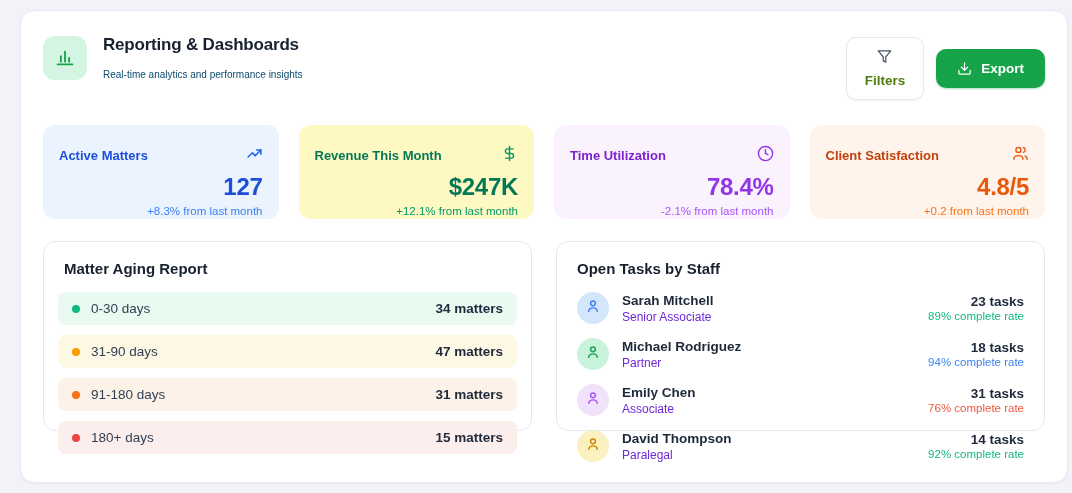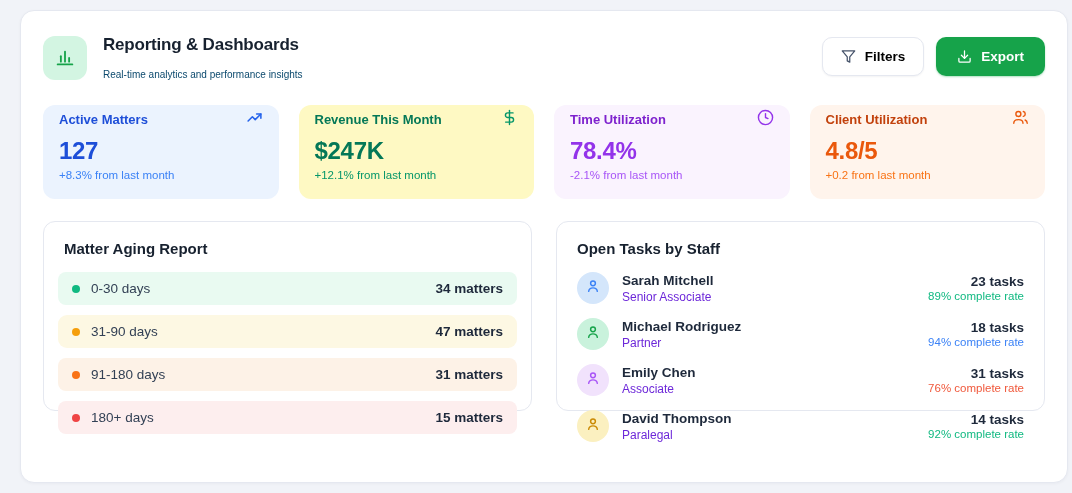--- a/index.html
+++ b/index.html
@@ -25,30 +25,30 @@
   }
   .page-title { font-size:17px; font-weight:700; color:#17212f; letter-spacing:-0.2px; }
   .page-subtitle { font-size:10px; color:#0c4a6e; margin-top:14px; }
   .header-right { display:flex; align-items:center; gap:12px; margin-top:2px; }
   .btn {
     display:inline-flex; align-items:center; gap:9px;
     font-size:13.5px; font-weight:700; border-radius:10px;
     padding:11px 18px; cursor:pointer; border:1px solid transparent;
     font-family:inherit;
   }
-  .btn-filters { background:#ffffff; border-color:#e5e8f0; color:#000000;
-    box-shadow:0 1px 2px rgba(15,23,42,0.05); }
+  .btn-filters { background:#ffffff; border-color:#e5e8f0; color:#4d7c0f;
+    box-shadow:0 1px 2px rgba(15,23,42,0.05);flex-direction:column; }
   .btn-export { background:#16a34a; color:#ffffff; padding:11px 20px;
     box-shadow:0 1px 2px rgba(22,163,74,0.35); }
   .btn svg { display:block; }
   
   .stats-grid {
     margin-top:25px; display:grid; grid-template-columns:repeat(4,1fr); gap:20px;
   }
-  .stat-card { border-radius:12px; padding:4px 16px 15px 16px; height:94px; }
+  .stat-card { border-radius:12px; padding:20px 16px 15px 16px; height:94px;text-align:right; }
   .stat-top { display:flex; align-items:center; justify-content:space-between; }
   .stat-label { font-size:13px; font-weight:600; }
   .stat-value { font-size:24px; font-weight:800; margin-top:7px; letter-spacing:-0.3px; }
   .stat-delta { font-size:11.5px; margin-top:4px; }
   
   .panels-grid { margin-top:22px; display:grid; grid-template-columns:1fr 1fr; gap:24px; }
   .panel {
     border:1px solid #e5e8f0; border-radius:12px; background:#ffffff;
     padding:18px 14px 14px 14px; height:190px;
   }
@@ -155,21 +155,21 @@
             <polyline points="12 6.5 12 12 15.5 13.5"></polyline>
           </svg>
         </span>
       </div>
       <div class="stat-value" style="color: rgb(147, 51, 234);">78.4%</div>
       <div class="stat-delta" style="color: rgb(168, 85, 247);">-2.1% from last month</div>
     </div>
 
     <div class="stat-card" style="background-color: rgb(255, 244, 236);">
       <div class="stat-top">
-        <span class="stat-label" style="color: rgb(194, 65, 12);">Client Utilization</span>
+        <span class="stat-label" style="color: rgb(194, 65, 12);">Client Satisfaction</span>
         <span style="color: rgb(234, 88, 12);">
           <svg width="17" height="17" viewBox="0 0 24 24" fill="none" stroke="currentColor" stroke-width="2" stroke-linecap="round" stroke-linejoin="round">
             <circle cx="9" cy="7" r="3.5"></circle>
             <path d="M2.5 20c0-3 2.7-5 6.5-5s6.5 2 6.5 5"></path>
             <path d="M16 3.6a3.5 3.5 0 0 1 0 6.8"></path>
             <path d="M18.5 15.5c1.9.7 3 2.2 3 4.5"></path>
           </svg>
         </span>
       </div>
       <div class="stat-value" style="color: rgb(234, 88, 12);">4.8/5</div>

